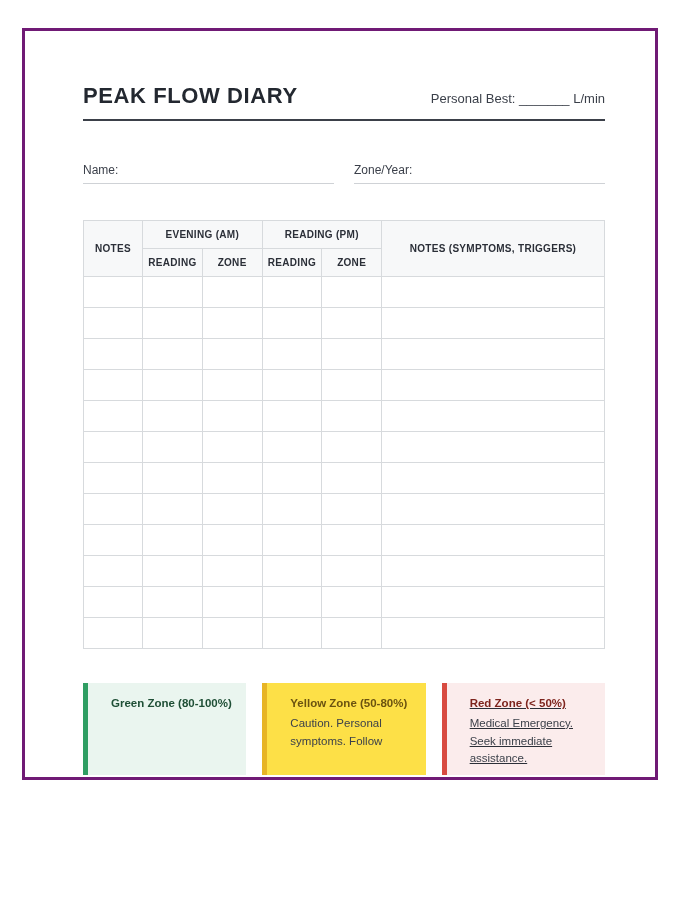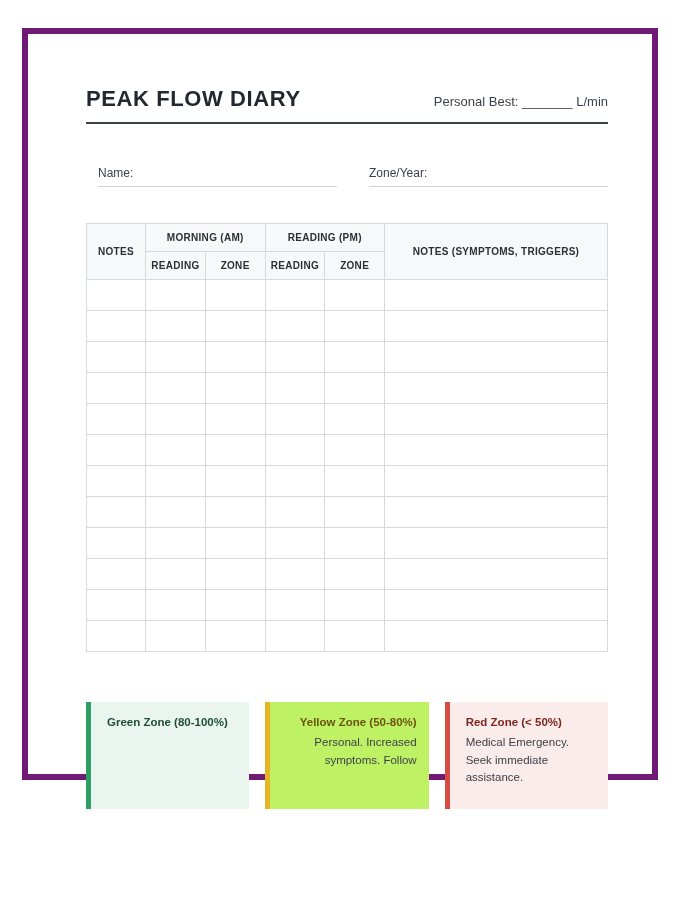--- a/index.html
+++ b/index.html
@@ -14,21 +14,21 @@
     color: #2b2f38;
     position: relative;
     overflow: hidden;
   }
   .page {
     position: absolute;
     left: 22px;
     top: 28px;
     width: 636px;
     height: 752px;
-    border: 6px solid #701a75;
+    border: 3px solid #701a75;
     background: #ffffff;
     box-sizing: border-box;
   }
   .inner {
     position: absolute;
     left: 58px;
     top: 52px;
     width: 522px;
   }
 
@@ -62,21 +62,20 @@
     display: flex;
     margin-top: 42px;
     gap: 20px;
   }
   .field {
     flex: 1;
     display: flex;
     align-items: flex-end;
     border-bottom: 1px solid #cfd2d6;
     padding-bottom: 6px;
-    margin-left: 12px;
   }
   .field-label {
     font-size: 12px;
     color: #3a3f49;
   }
 
   
   table.diary {
     margin-top: 36px;
     border-collapse: collapse;
@@ -106,43 +105,42 @@
 
   
   .legend {
     display: flex;
     margin-top: 34px;
     gap: 16px;
   }
   .zone {
     flex: 1;
     border-left: 5px solid #888;
-    padding: 12px 12px 14px 16px;
+    padding: 12px 12px 14px 23px;
     box-sizing: border-box;
-    height: 107px;
+    height: 92px;
     overflow: hidden;
-    margin-top: 16px;
   }
   .zone-title {
     font-size: 11.5px;
     font-weight: bold;
     line-height: 1.55;
     margin: 0 0 2px 0;
   }
   .zone-desc {
     font-size: 11.5px;
     line-height: 1.55;
     margin: 0;
     color: #3c414a;
   }
   .zone-green { background: #eaf5ef; border-left-color: #2f9e63; }
   .zone-green .zone-title { color: #1f4f36; }
-  .zone-yellow { background: #bef264; border-left-color: #e7b425; text-align: right; }
+  .zone-yellow { background: #fde047; border-left-color: #e7b425; }
   .zone-yellow .zone-title { color: #6b5310; }
-  .zone-red { background: #fbecec; border-left-color: #d84b41; }
+  .zone-red { background: #fbecec; border-left-color: #d84b41; text-decoration: underline; }
   .zone-red .zone-title { color: #7d241d; }
 </style>
 </head>
 <body>
 
 <div class="page">
   <div class="inner">
 
     <div class="header-row">
       <h1 class="title">PEAK FLOW DIARY</h1>
@@ -156,21 +154,21 @@
       </div>
       <div class="field">
         <span class="field-label">Zone/Year:</span>
       </div>
     </div>
 
     <table class="diary">
       <thead>
         <tr>
           <th class="date-col" rowspan="2">NOTES</th>
-          <th colspan="2">MORNING (AM)</th>
+          <th colspan="2">EVENING (AM)</th>
           <th colspan="2">READING (PM)</th>
           <th class="notes-col" rowspan="2">NOTES (SYMPTOMS, TRIGGERS)</th>
         </tr>
         <tr>
           <th class="reading-col">READING</th>
           <th class="zone-col">ZONE</th>
           <th class="reading-col">READING</th>
           <th class="zone-col">ZONE</th>
         </tr>
       </thead>
@@ -273,21 +271,21 @@
           </tr>
         </tbody>
     </table>
 
     <div class="legend">
       <div class="zone zone-green">
         <p class="zone-title">Green Zone (80-100%)</p>
       </div>
       <div class="zone zone-yellow">
         <p class="zone-title">Yellow Zone (50-80%)</p>
-        <p class="zone-desc">Personal. Increased symptoms. Follow</p>
+        <p class="zone-desc">Caution. Personal symptoms. Follow</p>
       </div>
       <div class="zone zone-red">
         <p class="zone-title">Red Zone (&lt; 50%)</p>
         <p class="zone-desc">Medical Emergency. Seek immediate assistance.</p>
       </div>
     </div>
 
   </div>
 </div>
 

